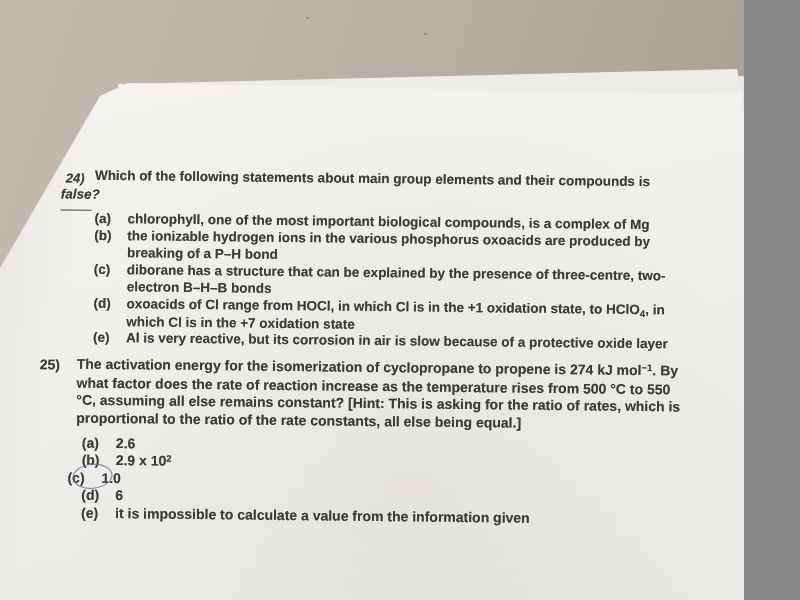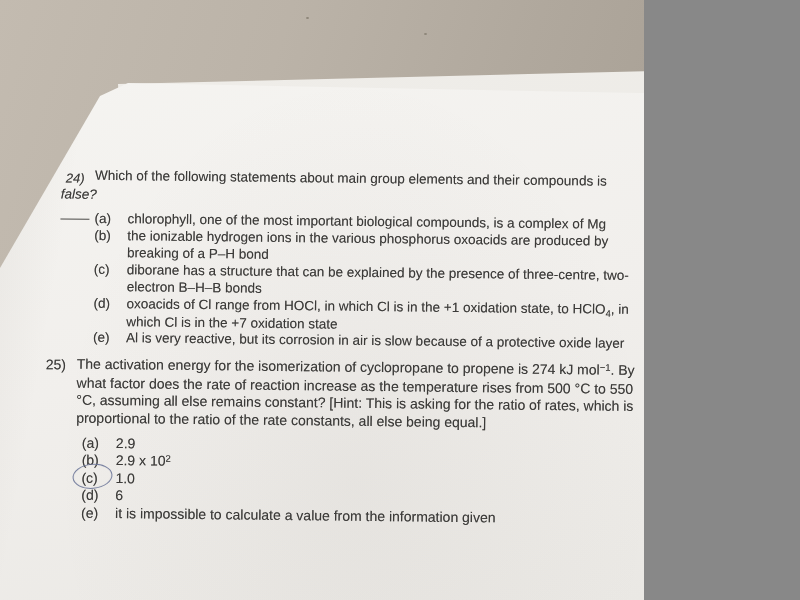--- a/index.html
+++ b/index.html
@@ -1,18 +1,19 @@
 <!DOCTYPE html>
 <html><head>
 <meta charset="utf-8">
 <style>
   html,body{margin:0;padding:0;background:#888;}
   .scene{
-    position:relative;width:644px;height:600px;overflow:hidden;
+    position:relative;width:744px;height:600px;overflow:hidden;
     font-family:"Liberation Sans", sans-serif;
+    font-weight:bold;
     -webkit-font-smoothing:antialiased;
   }
   .desk{
     position:absolute;inset:0;
     background:linear-gradient(108deg,#c3bbb0 0%,#bbb3a8 35%,#b0a89d 65%,#a59d92 100%);
   }
   .speck{position:absolute;width:3px;height:2px;border-radius:50%;background:#8d8679;}
   .sheet{position:absolute;inset:0;}
   .back-top{
     clip-path:polygon(118px 84px,737px 69px,764px 212px,124px 212px);
@@ -53,21 +54,21 @@
   .text-layer{
     position:absolute;inset:0;
     transform:rotate(0.65deg);transform-origin:110px 170px;
     color:#3c3b39;
     text-shadow:0 0 0.6px rgba(70,70,70,.55);
   }
   .q24{font-size:13.5px;line-height:17px;}
   .q25{font-size:14px;line-height:17.5px;}
   .abs{position:absolute;white-space:nowrap;}
   .qnum-italic{font-style:italic;}
-  .false-word{font-style:italic;border-bottom:1.2px solid #4a4946;padding-bottom:17px;}
+  .false-word{font-style:italic;border-bottom:1.2px solid #4a4946;padding-bottom:8px;}
   .false-punct{font-style:italic;}
   .opt-row{position:absolute;white-space:nowrap;}
   .opt-letter{display:inline-block;width:33px;vertical-align:top;}
   .q25 .opt-letter{width:34px;}
   .opt-text{display:inline-block;vertical-align:top;}
   .line{white-space:nowrap;}
   .sup{font-size:9.5px;position:relative;top:-4.5px;}
   .sub{font-size:9.5px;position:relative;top:3px;}
   .pen-circle{
     position:absolute;left:76px;top:464px;width:38px;height:23px;
@@ -119,35 +120,35 @@
         <div class="opt-row" style="left:95px;top:295px;">
           <span class="opt-letter">(d)</span><span class="opt-text"><span class="line" style="display:block;"><span>oxoacids of Cl range from HOCl, in which Cl is in the +1 oxidation state, to HClO</span><span class="sub">4</span><span>, in</span></span><span class="line" style="display:block;">which Cl is in the +7 oxidation state</span></span>
         </div>
 
         <div class="opt-row" style="left:95px;top:329px;">
           <span class="opt-letter">(e)</span><span class="opt-text"><span class="line">Al is very reactive, but its corrosion in air is slow because of a protective oxide layer</span></span>
         </div>
       </div>
 
       <div class="q25">
-        <div class="abs" style="left:48px;top:357px;">25)</div>
+        <div class="abs" style="left:42px;top:357px;">25)</div>
         <div class="abs" style="left:79px;top:356px;">
           <div class="line"><span>The activation energy for the isomerization of cyclopropane to propene is 274 kJ mol</span><span class="sup">−1</span><span>. By</span></div>
           <div class="line">what factor does the rate of reaction increase as the temperature rises from 500 °C to 550</div>
           <div class="line">°C, assuming all else remains constant? [Hint: This is asking for the ratio of rates, which is</div>
           <div class="line">proportional to the ratio of the rate constants, all else being equal.]</div>
         </div>
 
         <div class="opt-row" style="left:85px;top:435px;">
-          <span class="opt-letter">(a)</span><span class="opt-text">2.9</span>
+          <span class="opt-letter">(a)</span><span class="opt-text">2.6</span>
         </div>
         <div class="opt-row" style="left:85px;top:452px;">
           <span class="opt-letter">(b)</span><span class="opt-text"><span>2.9 x 10</span><span class="sup">2</span></span>
         </div>
-        <div class="opt-row" style="left:85px;top:470px;">
+        <div class="opt-row" style="left:71px;top:470px;">
           <span class="opt-letter">(c)</span><span class="opt-text">1.0</span>
         </div>
         <div class="opt-row" style="left:85px;top:487px;">
           <span class="opt-letter">(d)</span><span class="opt-text">6</span>
         </div>
         <div class="opt-row" style="left:85px;top:505px;">
           <span class="opt-letter">(e)</span><span class="opt-text">it is impossible to calculate a value from the information given</span>
         </div>
 
         <div class="pen-circle"></div>

